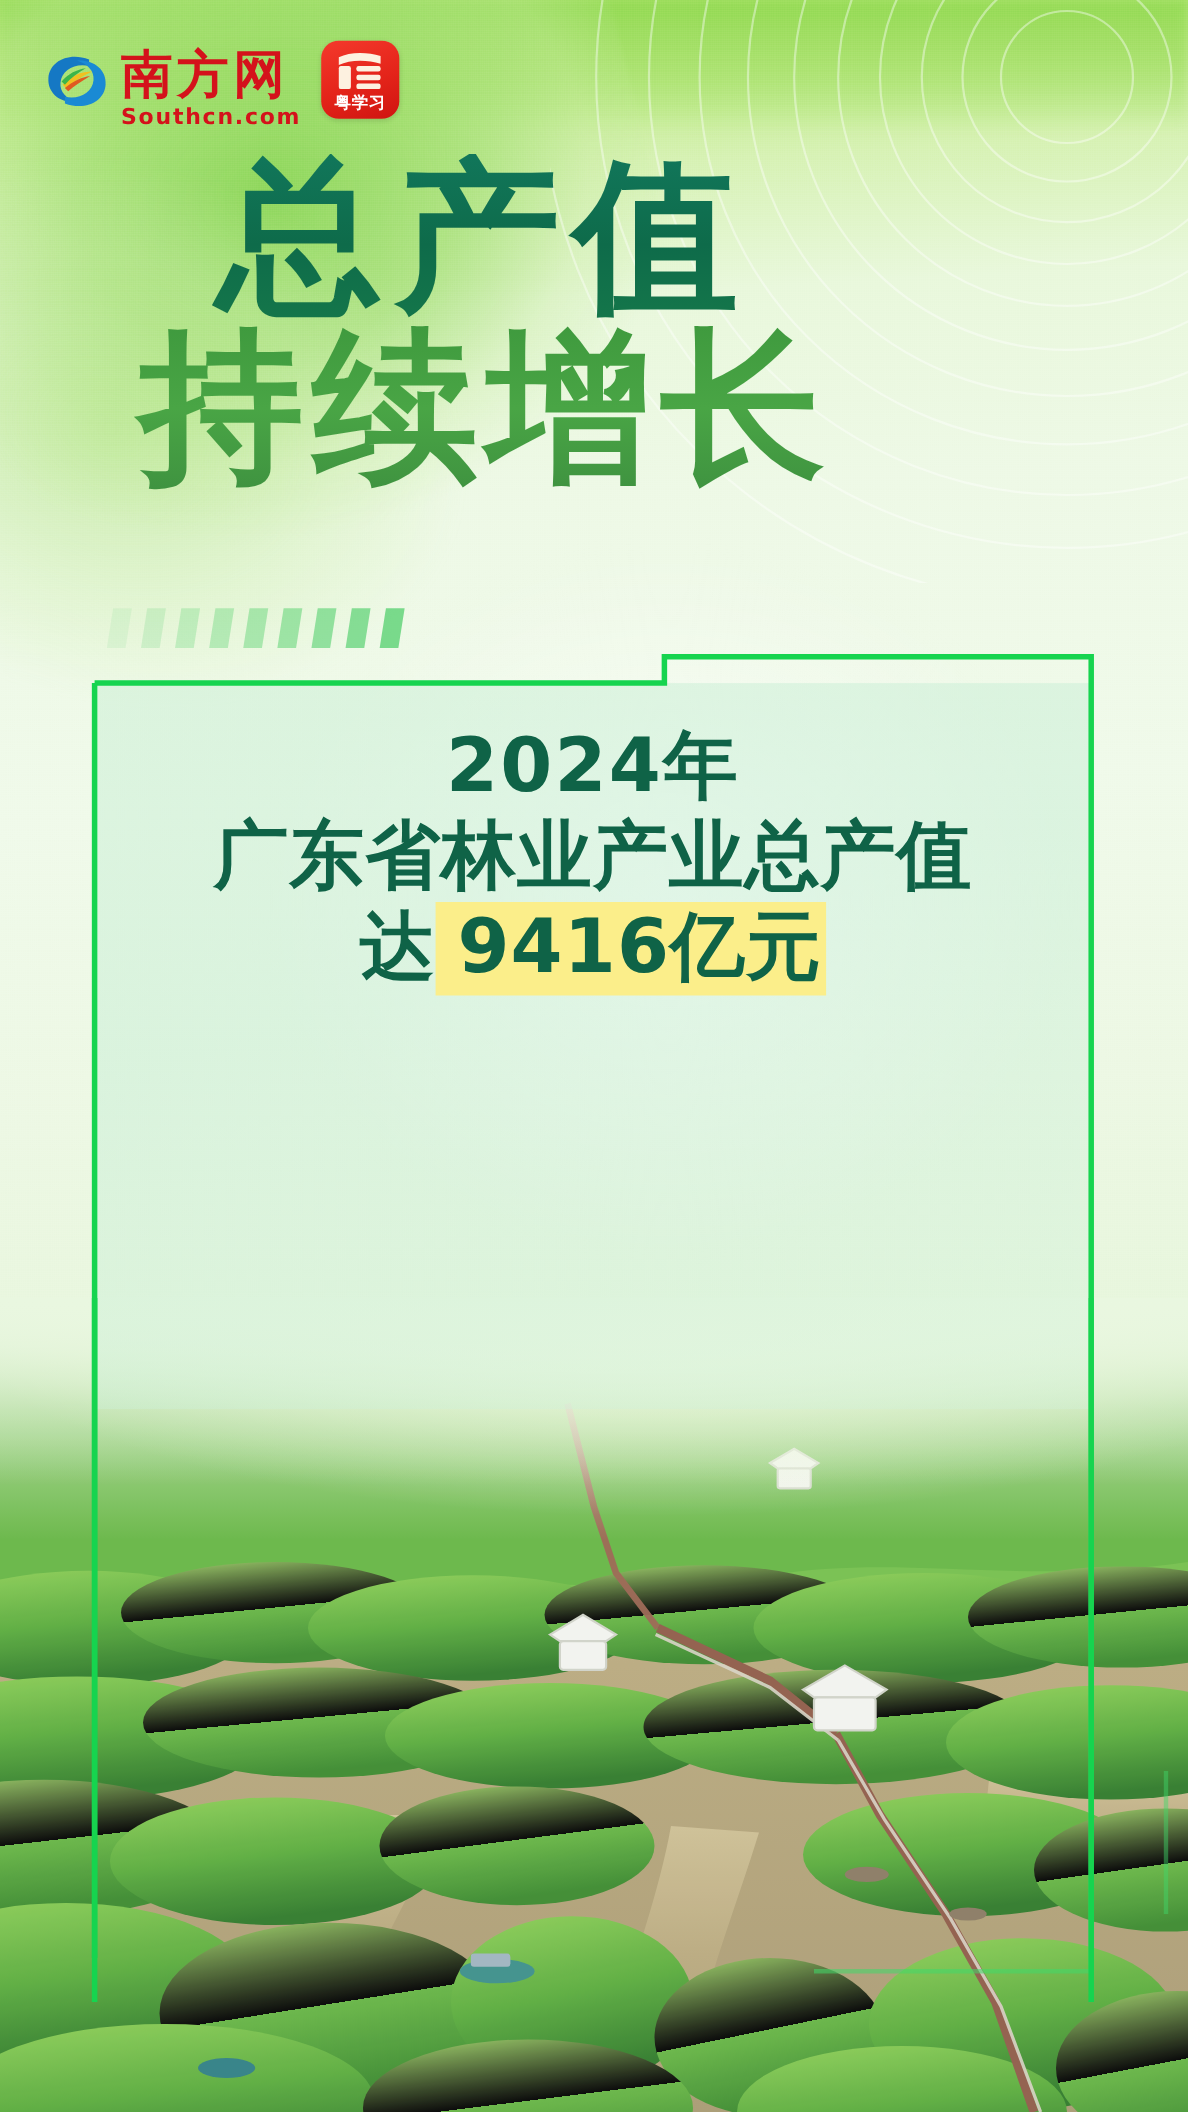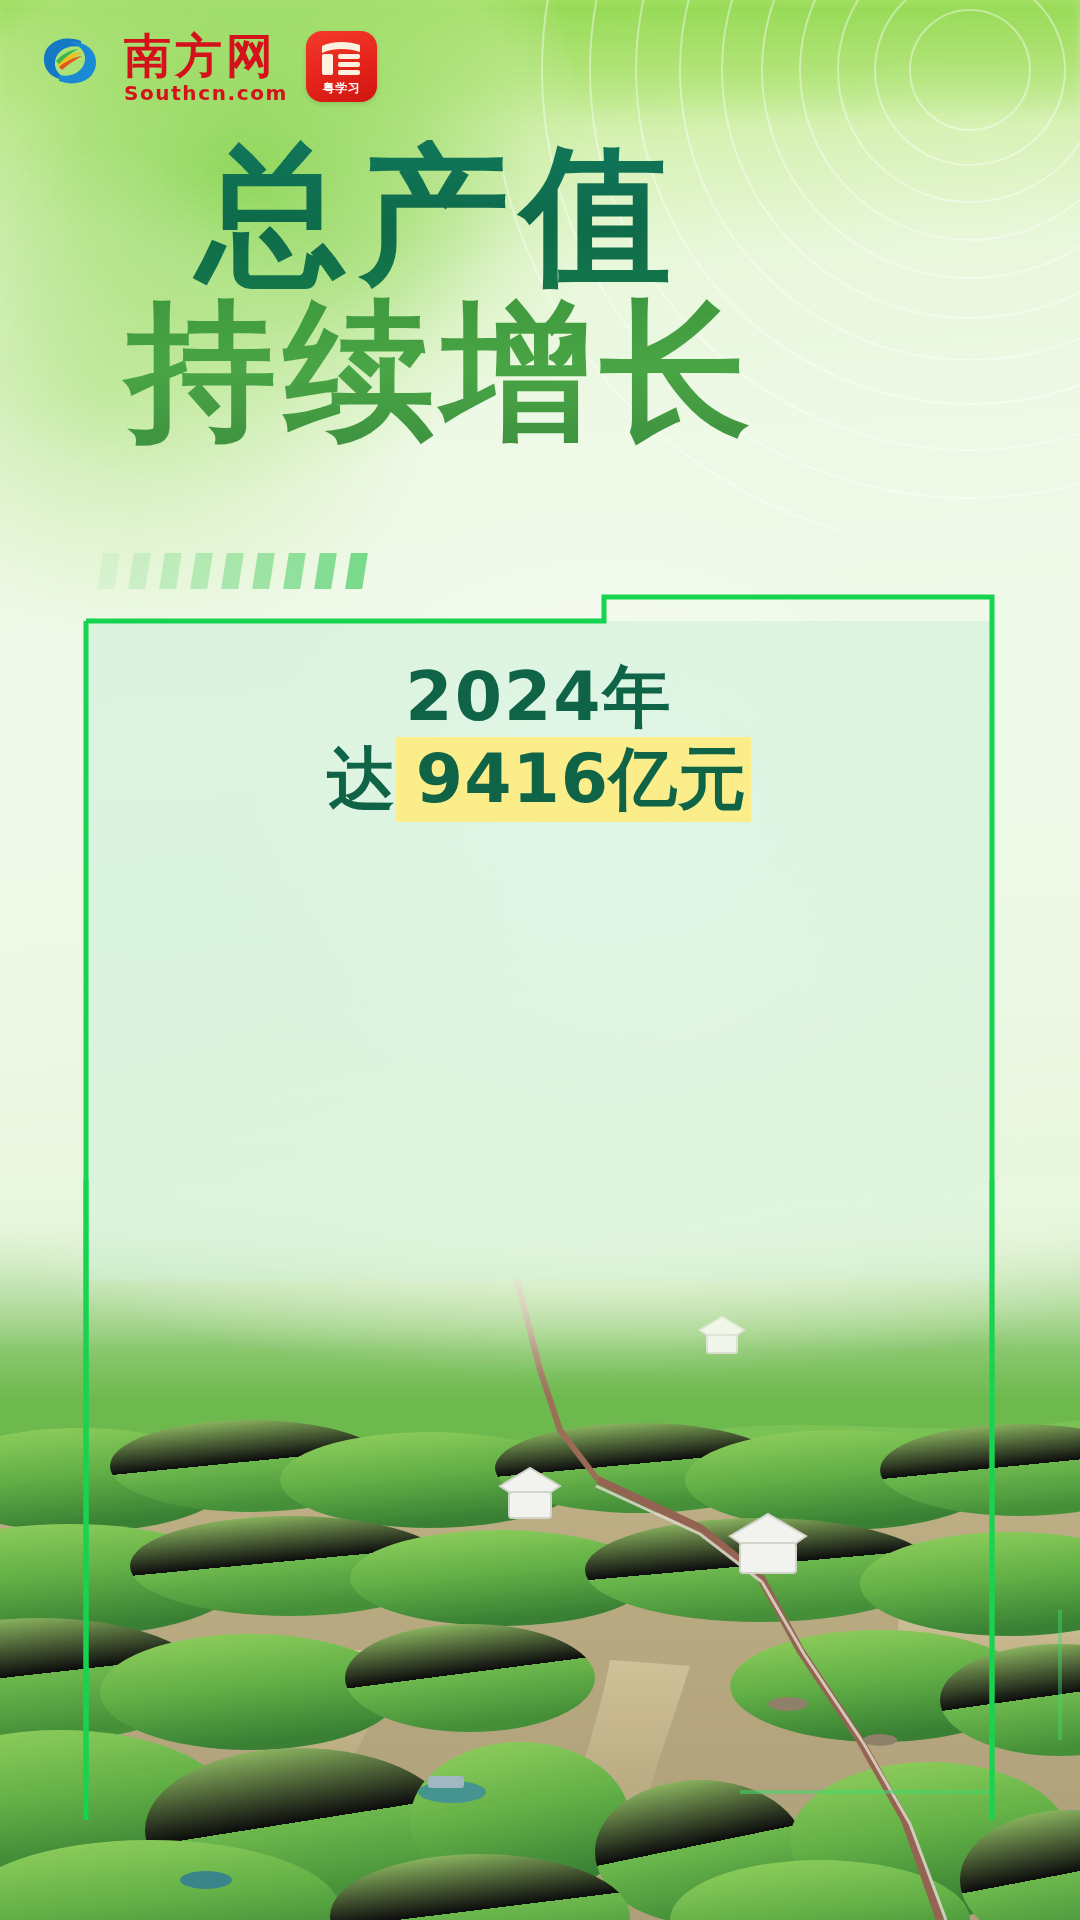--- a/index.html
+++ b/index.html
@@ -57,21 +57,21 @@
     mix-blend-mode:overlay;
     opacity:.7;
   }
 
   
   .logo-bar {
     position:absolute; left:40px; top:30px;
     display:flex; align-items:center; gap:18px;
     z-index:30;
   }
-  .logo-southcn { display:flex; align-items:flex-start; gap:24px; }
+  .logo-southcn { display:flex; align-items:flex-start; gap:10px;margin-top:13px; }
   .logo-mark { width:60px; height:62px; flex:none; }
   .logo-words { display:flex; flex-direction:column; line-height:1; padding-top:2px; }
   .logo-cn {
     font-family:"DejaVu Serif","Liberation Serif",serif;
     font-size:47px; font-weight:700; color:#d4121b;
     letter-spacing:4px; line-height:1.02;
   }
   .logo-en {
     font-family:"DejaVu Sans","Liberation Sans",sans-serif;
     font-size:20px; font-weight:700; color:#d4121b;
@@ -80,21 +80,21 @@
   .logo-yuexuexi {
     width:71px; height:71px; border-radius:16px;
     background:linear-gradient(160deg,#f4392c 0%,#e4241a 55%,#cf1410 100%);
     position:relative; flex:none;
     box-shadow:0 2px 5px rgba(0,0,0,.12);
     overflow:hidden;
   }
   .yx-book { position:absolute; left:12px; top:9px; width:47px; height:38px; }
   .yx-label {
     position:absolute; left:50%; bottom:5px; transform:translateX(-50%);
-    font-size:12px; font-weight:700; color:#ffffff;
+    font-size:15px; font-weight:700; color:#ffffff;
     letter-spacing:.5px; white-space:nowrap;
     font-family:"DejaVu Sans","Liberation Sans",sans-serif;
   }
 
   
   .headline { position:absolute; left:0; top:140px; width:892px; z-index:25; text-align:center; }
   .hl-line {
     font-family:"DejaVu Sans","Liberation Sans",sans-serif;
     font-weight:700;
     line-height:1.0;
@@ -373,18 +373,19 @@
     <div class="dash" style="opacity:.34"></div>
     <div class="dash" style="opacity:.42"></div>
     <div class="dash" style="opacity:.50"></div>
     <div class="dash" style="opacity:.58"></div>
     <div class="dash" style="opacity:.66"></div>
     <div class="dash" style="opacity:.74"></div>
   </div>
 
   <div class="copy">
     <div class="copy-line first">2024年</div>
+    <div class="copy-line">广东省林业产业总产值</div>
     <div class="copy-line">
       <span>达</span><span class="hi">9416亿元</span>
     </div>
   </div>
 
 </div>
 
 </body></html>

